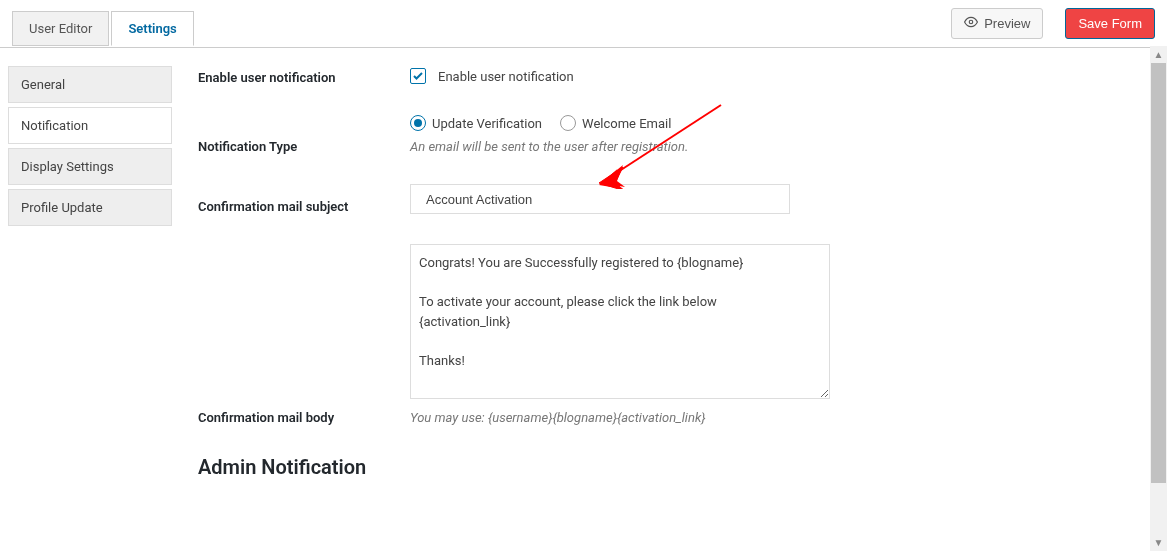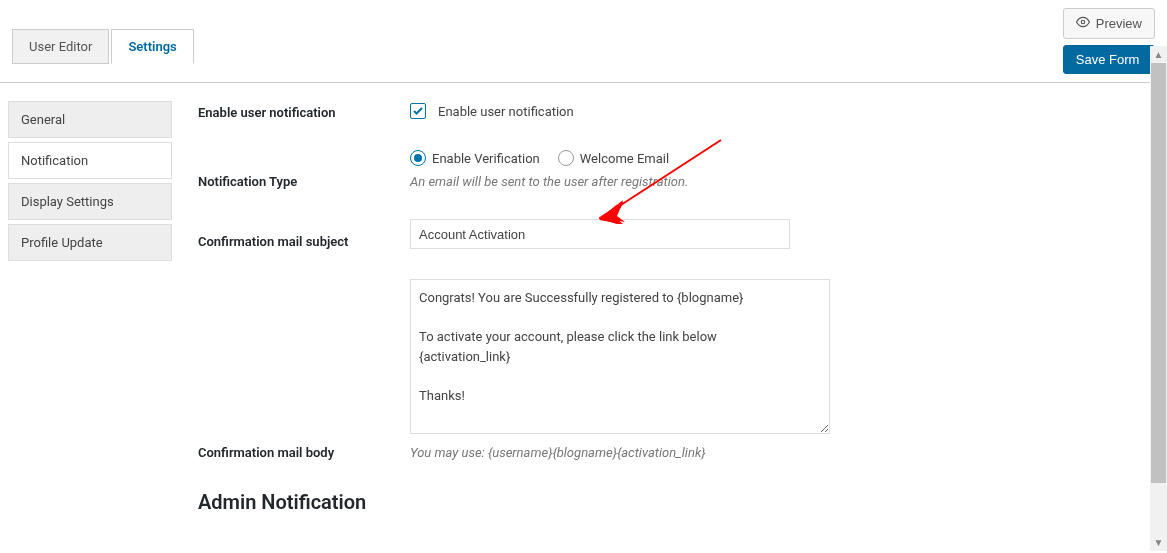--- a/index.html
+++ b/index.html
@@ -31,35 +31,35 @@
     position: relative;
     top: 1px;
     font-size: 13px;
   }
   .tab.active {
     background: #fff;
     border-bottom: 1px solid #fff;
     font-weight: 600;
     color: #0369a1;
   }
-  .actions { display: flex; gap: 6px; padding-bottom: 8px; flex-direction: column; }
+  .actions { display: flex; gap: 22px; padding-bottom: 8px; }
   .btn {
     padding: 6px 12px;
     border: 1px solid #ccc;
     background: #f7f7f7;
     border-radius: 3px;
     cursor: pointer;
     font-size: 13px;
     display: inline-flex;
     align-items: center;
     gap: 6px;
     color: #555;
   }
   .btn-primary {
-    background: #0369a1;
+    background: #ef4444;
     color: #fff;
     border: 1px solid #006799;
   }
   .eye-icon { width: 14px; height: 14px; }
   .main { display: flex; align-items: flex-start; padding: 0; }
   .sidebar {
     width: 180px;
     padding: 18px 8px 8px 8px;
     flex-shrink: 0;
   }
@@ -95,21 +95,21 @@
   .radio-group { display: flex; gap: 18px; align-items: center; margin-bottom: 8px; }
   .radio-wrap { display: inline-flex; align-items: center; gap: 6px; }
   .radio {
     width: 16px; height: 16px; border: 1px solid #999; border-radius: 50%;
     display: inline-flex; align-items: center; justify-content: center; flex-shrink: 0;
   }
   .radio.on { border-color: #0073aa; }
   .radio.on::after { content: ""; width: 8px; height: 8px; border-radius: 50%; background: #0073aa; }
   .hint { font-style: italic; color: #777; font-size: 13px; }
   .text-input {
-    width: 380px; padding: 6px 8px; border: 1px solid #ddd;
+    width: 380px; padding: 6px 15px; border: 1px solid #ddd;
     font-size: 13px; color: #444; height: 30px;
   }
   .textarea {
     width: 420px; height: 155px; padding: 8px; border: 1px solid #ddd;
     font-size: 13px; color: #444; font-family: inherit; line-height: 1.5;
     resize: both; margin-bottom: 8px;
   }
   .arrow {
     position: absolute; left: 415px; top: 53px; pointer-events: none;
   }
@@ -179,21 +179,21 @@
         </label>
       </div>
     </div>
 
     <div class="form-row">
       <div class="form-label">Notification Type</div>
       <div class="form-field">
         <div class="radio-group">
           <label class="radio-wrap">
             <span class="radio on"></span>
-            <span>Enable Verification</span>
+            <span>Update Verification</span>
           </label>
           <label class="radio-wrap">
             <span class="radio"></span>
             <span>Welcome Email</span>
           </label>
         </div>
         <div class="hint">An email will be sent to the user after registration.</div>
       </div>
     </div>
 

